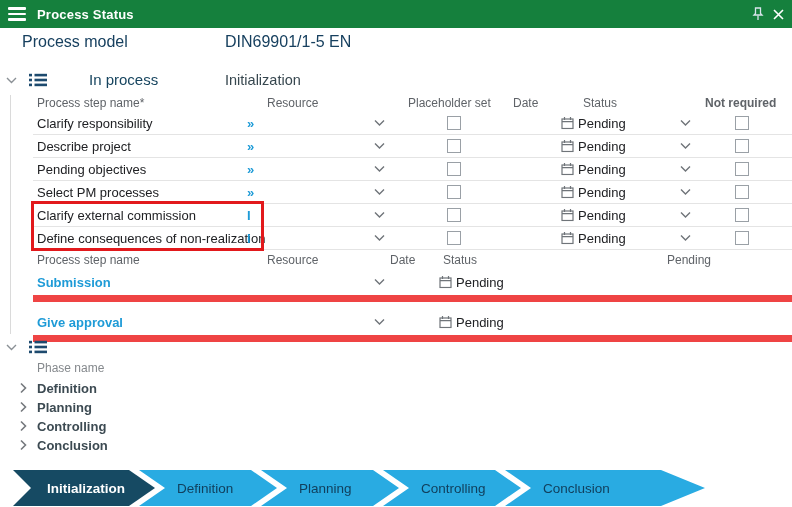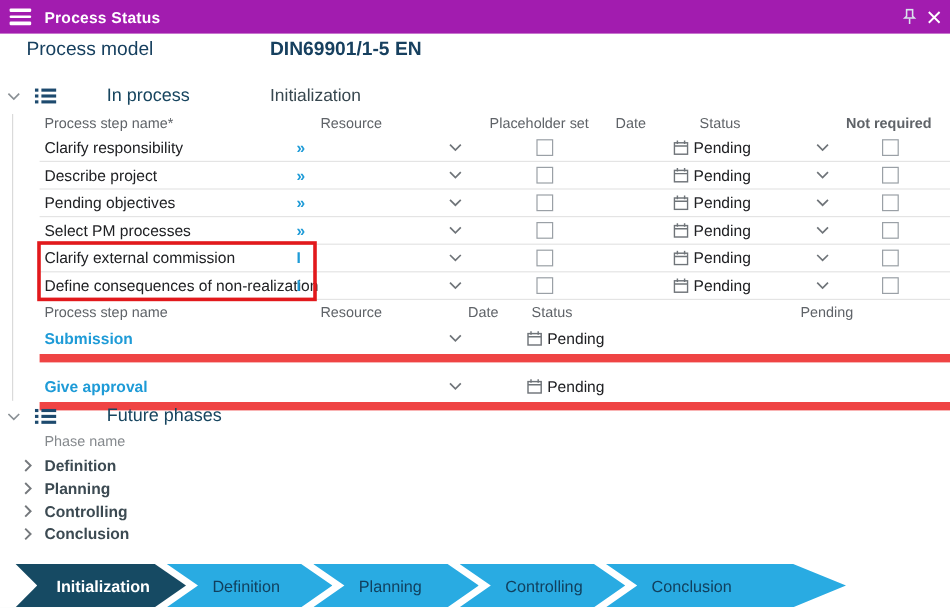--- a/index.html
+++ b/index.html
@@ -1,30 +1,30 @@
 <!DOCTYPE html>
 <html><head>
 <meta charset="utf-8">
 <style>
   html,body{margin:0;padding:0;background:#fff;}
   .window{position:relative;width:792px;height:507px;background:#fff;
           font-family:"Liberation Sans",sans-serif;overflow:hidden;}
 
   
   .titlebar{position:absolute;left:0;top:0;width:792px;height:28px;
-            background:#a21caf;display:flex;align-items:center;padding:0;box-sizing:border-box;}
+            background:#15803d;display:flex;align-items:center;padding:0;box-sizing:border-box;}
   .hamburger{margin-left:8px;width:18px;display:flex;flex-direction:column;gap:3px;cursor:pointer;}
   .hamburger span{display:block;height:2.4px;background:#fff;border-radius:1px;}
   .titlebar-title{color:#fff;font-size:13px;font-weight:600;margin-left:11px;letter-spacing:.2px;}
   .titlebar-right{margin-left:auto;display:flex;align-items:center;gap:9px;margin-right:8px;}
   .tb-icon{display:flex;align-items:center;justify-content:center;cursor:pointer;}
 
   
   .model-label{position:absolute;left:22px;top:33px;font-size:16px;color:#17405f;font-weight:500;}
-  .model-value{position:absolute;left:225px;top:33px;font-size:16px;color:#17405f;font-weight:700;}
+  .model-value{position:absolute;left:225px;top:33px;font-size:16px;color:#17405f;font-weight:400;}
 
   .sec-chevron{position:absolute;cursor:pointer;line-height:0;}
   .sec-icon{position:absolute;line-height:0;}
   .sec-title{position:absolute;font-size:15px;color:#17455f;font-weight:500;margin-left:32px;}
   .sec-phase{position:absolute;left:225px;font-size:14.5px;color:#37474f;}
 
   .vline{position:absolute;left:10px;top:95px;width:1px;height:239px;background:#dadada;}
 
   
   .th{position:absolute;font-size:12px;color:#5f6368;}
@@ -292,21 +292,20 @@
   <div class="sec-icon" style="left:29px;top:340px;">
     <svg width="18" height="14" viewBox="0 0 18 14" fill="#1d4a6e">
         <rect x="0" y="0.8" width="3" height="2.6"></rect>
         <rect x="5.5" y="0.8" width="12.5" height="2.6"></rect>
         <rect x="0" y="5.7" width="3" height="2.6"></rect>
         <rect x="5.5" y="5.7" width="12.5" height="2.6"></rect>
         <rect x="0" y="10.6" width="3" height="2.6"></rect>
         <rect x="5.5" y="10.6" width="12.5" height="2.6"></rect>
       </svg>
   </div>
-  <div class="sec-title" style="left:57px;top:338px;">Future phases</div>
 
   <div class="phase-col-header">Phase name</div>
 
   <div class="phrow" style="top:378px;">
     <span class="exp"><svg width="7" height="11" viewBox="0 0 7 11">
           <path d="M1 1l4.5 4.5L1 10" fill="none" stroke="#75797d" stroke-width="1.6"></path>
         </svg></span>
     <span class="phlabel">Definition</span>
   </div>
   <div class="phrow" style="top:397px;">

